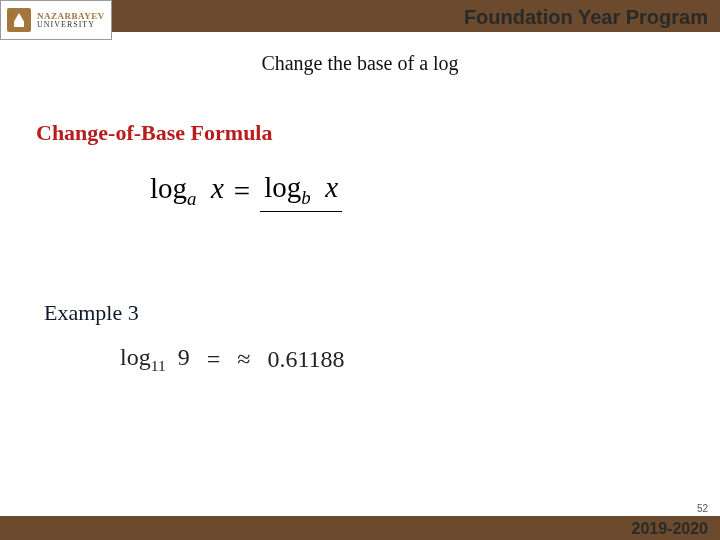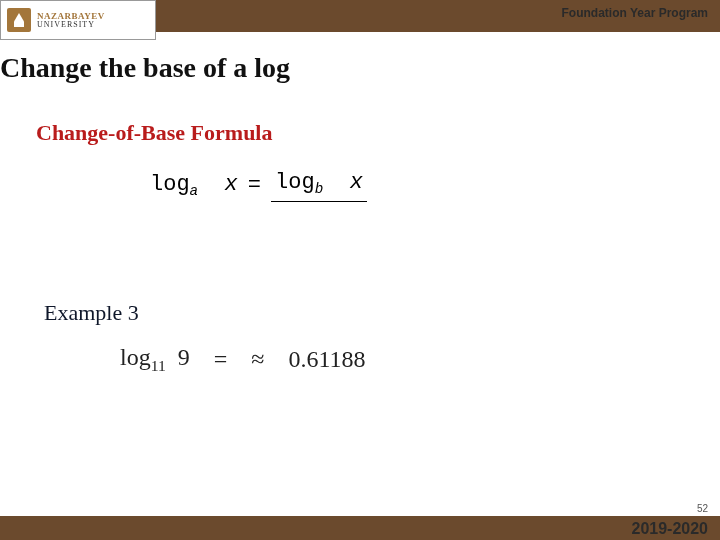--- a/index.html
+++ b/index.html
@@ -15,21 +15,21 @@
   }
   .top-bar {
     position: absolute;
     top: 0; left: 0; right: 0;
     height: 32px;
     background: #6b4a2d;
   }
   .logo {
     position: absolute;
     top: 0; left: 0;
-    width: 156px;
+    width: 112px;
     height: 40px;
     background: #fff;
     border: 1px solid #999;
     box-sizing: border-box;
     display: flex;
     align-items: center;
     padding-left: 6px;
     gap: 6px;
   }
   .logo-mark {
@@ -66,47 +66,47 @@
     font-size: 8px;
     letter-spacing: 1px;
     color: #333;
   }
   .program-label {
     position: absolute;
     right: 12px;
     top: 6px;
     font-family: Arial, Helvetica, sans-serif;
     font-weight: bold;
-    font-size: 12px;
+    font-size: 20px;
     color: #2a2a2a;
   }
   .slide-title {
     position: absolute;
     top: 52px;
     left: 0;
     width: 100%;
-    text-align: left;
-    font-size: 28px;
-    font-weight: bold;
+    text-align: center;
+    font-size: 20px;
+    font-weight: normal;
     color: #111;
   }
   .section-heading {
     position: absolute;
     left: 36px;
     top: 120px;
     font-size: 22px;
     font-weight: bold;
     color: #b91c1c;
   }
   .formula {
     position: absolute;
     left: 150px;
     top: 170px;
-    font-size: 22px;
-    font-family: Liberation Mono, monospace;
+    font-size: 29px;
+    font-family: Liberation Serif, serif;
     display: flex;
     align-items: center;
     gap: 10px;
   }
   .frac {
     display: inline-flex;
     flex-direction: row;
     align-items: center;
     vertical-align: middle;
     line-height: 1.2;
@@ -132,21 +132,21 @@
     color: #0f172a;
   }
   .example-formula {
     position: absolute;
     left: 120px;
     top: 344px;
     font-size: 24px;
     font-family: "Times New Roman", serif;
     display: flex;
     align-items: center;
-    gap: 24px;
+    gap: 17px;
     color: #222;
   }
   .bottom-bar {
     position: absolute;
     left: 0; right: 0;
     bottom: 0;
     height: 24px;
     background: #6b4a2d;
   }
   .year-label {

